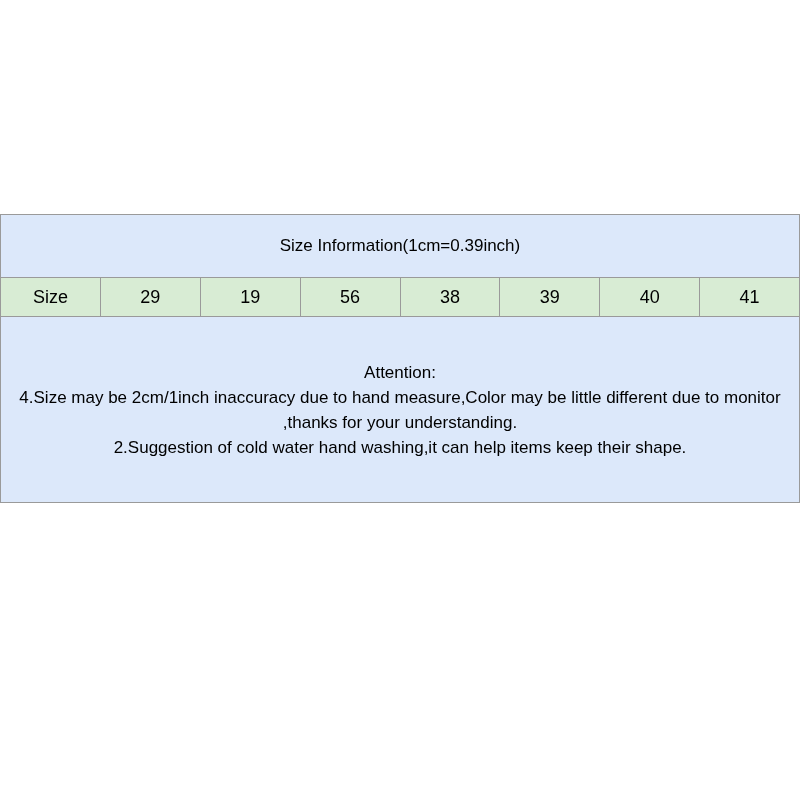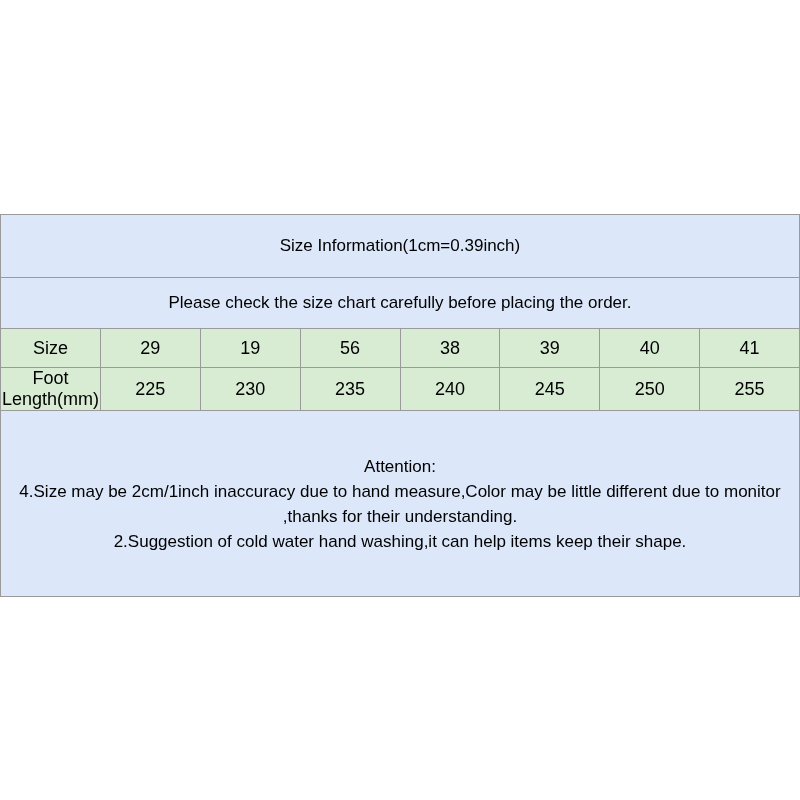--- a/index.html
+++ b/index.html
@@ -73,46 +73,33 @@
 </style>
 </head>
 <body>
 
 <div class="chart-wrap">
   <table class="size-table">
     <tbody>
       <tr>
         <td class="title-cell" colspan="8">Size Information(1cm=0.39inch)</td>
       </tr>
-      <tr>
-        <td class="subtitle-cell" colspan="8">Please check the size chart carefully before placing the order.</td>
-      </tr>
       <tr class="data-row">
         <td class="rowhead" style="width:165px">Size</td>
         <td class="val">29</td>
         <td class="val">19</td>
         <td class="val">56</td>
         <td class="val">38</td>
         <td class="val">39</td>
         <td class="val">40</td>
         <td class="val">41</td>
       </tr>
-      <tr class="data-row">
-        <td class="rowhead">Foot Length(mm)</td>
-        <td class="val">225</td>
-        <td class="val">230</td>
-        <td class="val">235</td>
-        <td class="val">240</td>
-        <td class="val">245</td>
-        <td class="val">250</td>
-        <td class="val">255</td>
-      </tr>
       <tr>
         <td class="attention-cell" colspan="8">
           <div class="attn-line">Attention:</div>
           <div class="attn-line">4.Size may be 2cm/1inch inaccuracy due to hand measure,Color may be little different due to monitor</div>
-          <div class="attn-line">,thanks for their understanding.</div>
+          <div class="attn-line">,thanks for your understanding.</div>
           <div class="attn-line">2.Suggestion of cold water hand washing,it can help items keep their shape.</div>
         </td>
       </tr>
     </tbody>
   </table>
 </div>
 
 </body></html>

